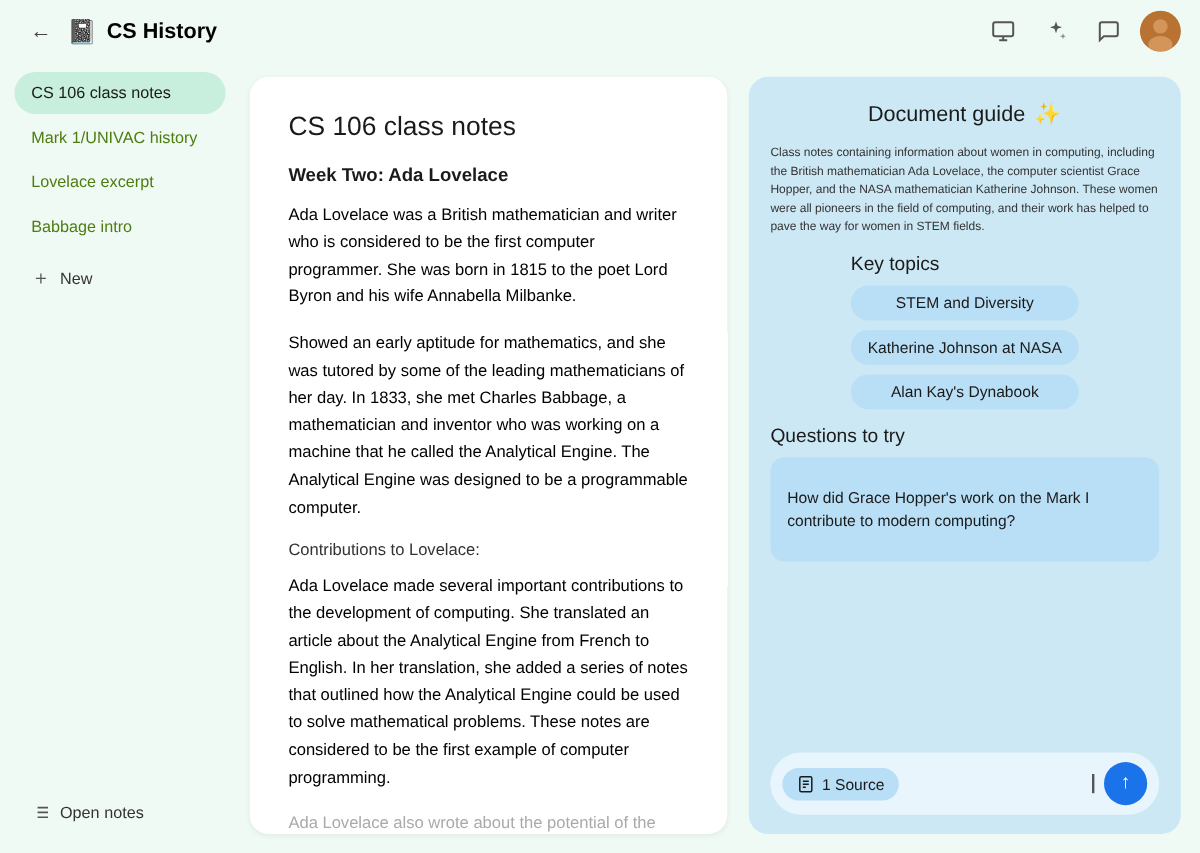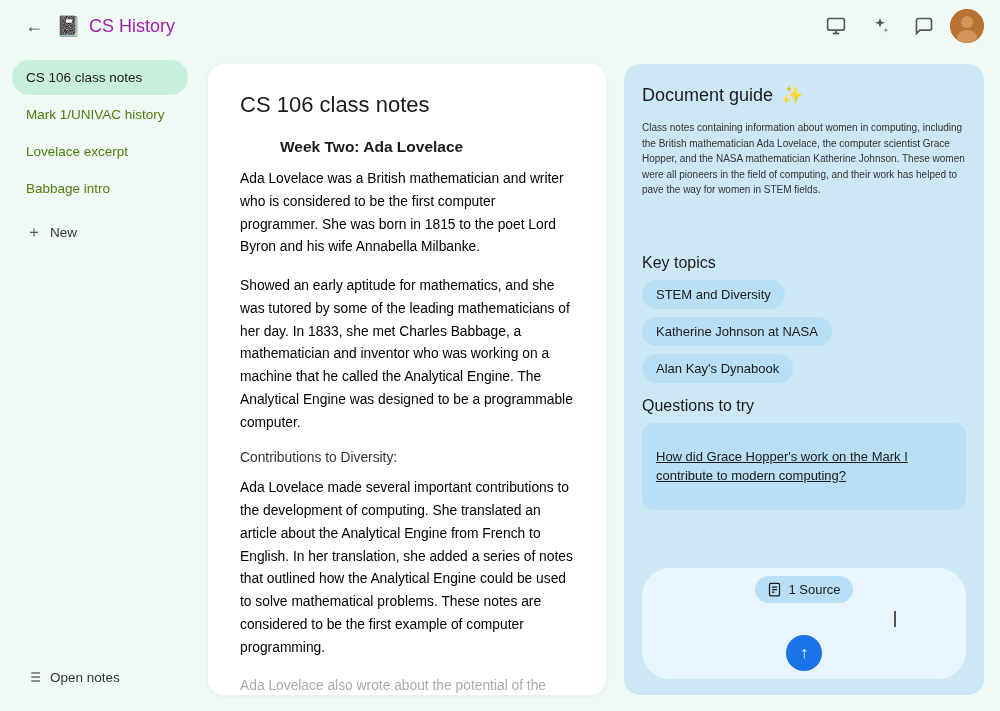--- a/index.html
+++ b/index.html
@@ -33,22 +33,22 @@
     }
     .nav-logo {
       display: flex; align-items: center; gap: 8px;
       margin-left: 4px;
     }
     .nav-logo-icon {
       font-size: 20px;
     }
     .nav-title {
       font-size: 18px;
-      font-weight: 400;
-      color: #a21caf;
+      font-weight: 700;
+      color: #000000;
     }
     .nav-spacer { flex: 1; }
     .nav-actions {
       display: flex; align-items: center; gap: 8px;
     }
     .nav-icon-btn {
       width: 36px; height: 36px;
       border-radius: 50%;
       border: none;
       background: transparent;
@@ -146,21 +146,20 @@
       font-size: 22px;
       font-weight: 500;
       color: #1a1a1a;
       margin-bottom: 20px;
     }
     .doc-section-title {
       font-size: 15.5px;
       font-weight: 600;
       color: #1a1a1a;
       margin-bottom: 12px;
-      margin-left: 40px;
     }
     .doc-paragraph {
       font-size: 13.8px;
       line-height: 1.65;
       color: #000000;
       margin-bottom: 16px;
     }
     .doc-paragraph.faded {
       color: #aaa;
     }
@@ -175,20 +174,21 @@
     .right-panel {
       width: 360px;
       flex-shrink: 0;
       background: #cce8f4;
       border-radius: 16px;
       padding: 20px 18px 16px;
       display: flex;
       flex-direction: column;
       gap: 14px;
       overflow-y: auto;
+      align-items: center;
     }
 
     .doc-guide-header {
       display: flex; align-items: center; gap: 8px;
     }
     .doc-guide-title {
       font-size: 18px;
       font-weight: 500;
       color: #1a1a1a;
     }
@@ -199,26 +199,26 @@
       font-size: 10px;
       line-height: 1.55;
       color: #333;
     }
 
     .key-topics-header {
       font-size: 16px;
       font-weight: 500;
       color: #1a1a1a;
       margin-bottom: 8px;
-      margin-top: 42px;
     }
     .topics-chips {
       display: flex;
       flex-wrap: wrap;
       gap: 8px;
+      flex-direction: column;
     }
     .topic-chip {
       background: #b8dff5;
       border-radius: 20px;
       padding: 7px 14px;
       font-size: 13px;
       color: #1a1a1a;
       cursor: pointer;
       border: none;
     }
@@ -231,33 +231,31 @@
     }
     .question-card {
       background: #b8dff5;
       border-radius: 12px;
       padding: 24px 14px;
       font-size: 13px;
       line-height: 1.5;
       color: #1a1a1a;
       margin-bottom: 8px;
       cursor: pointer;
-      text-decoration: underline;
     }
 
     
     .input-bar {
       display: flex;
       align-items: center;
       gap: 8px;
       background: #e8f5fd;
       border-radius: 28px;
       padding: 8px 10px;
       margin-top: auto;
-      flex-direction: column;
     }
     .source-badge {
       display: flex; align-items: center; gap: 6px;
       background: #b8dff5;
       border-radius: 20px;
       padding: 6px 12px;
       font-size: 13px;
       color: #1a1a1a;
       cursor: pointer;
       white-space: nowrap;
@@ -371,21 +369,21 @@
     </div>
   </div>
 
   <div class="content-area">
 
     <div class="main-doc">
       <div class="doc-title">CS 106 class notes</div>
       <div class="doc-section-title">Week Two: Ada Lovelace</div>
       <div class="doc-paragraph">Ada Lovelace was a British mathematician and writer who is considered to be the first computer programmer. She was born in 1815 to the poet Lord Byron and his wife Annabella Milbanke.</div>
       <div class="doc-paragraph">Showed an early aptitude for mathematics, and she was tutored by some of the leading mathematicians of her day. In 1833, she met Charles Babbage, a mathematician and inventor who was working on a machine that he called the Analytical Engine. The Analytical Engine was designed to be a programmable computer.</div>
-      <div class="doc-contributions">Contributions to Diversity:</div>
+      <div class="doc-contributions">Contributions to Lovelace:</div>
       <div class="doc-paragraph">Ada Lovelace made several important contributions to the development of computing. She translated an article about the Analytical Engine from French to English. In her translation, she added a series of notes that outlined how the Analytical Engine could be used to solve mathematical problems. These notes are considered to be the first example of computer programming.</div>
       <div class="doc-paragraph faded">Ada Lovelace also wrote about the potential of the Analytical Engine to be used for creative purposes, such as composing music. She believed that the Analytical Engine would have a profound impact on society; one of the first people to envision the potential of computers to be used for more than just calculation.</div>
     </div>
 
     <div class="right-panel">
 
       <div class="doc-guide-header">
         <span class="doc-guide-title">Document guide</span>
         <span class="sparkle-icon">✨</span>
       </div>

